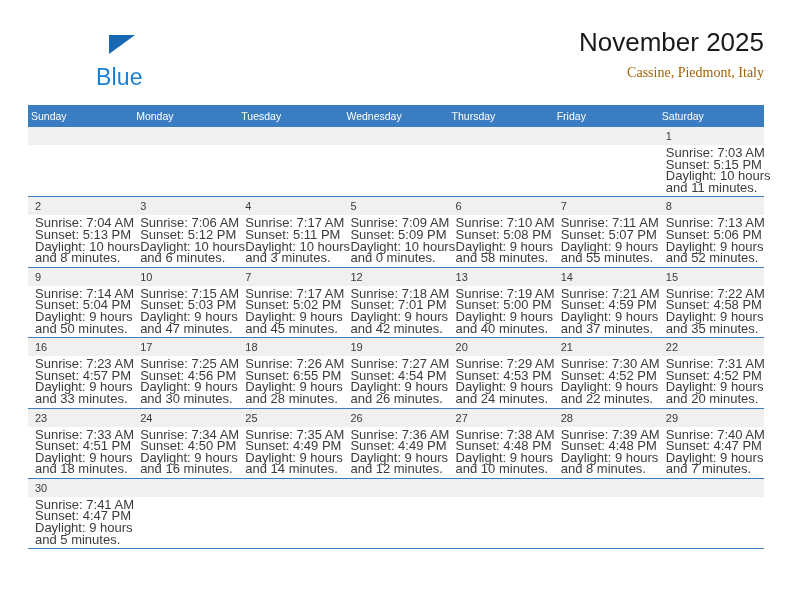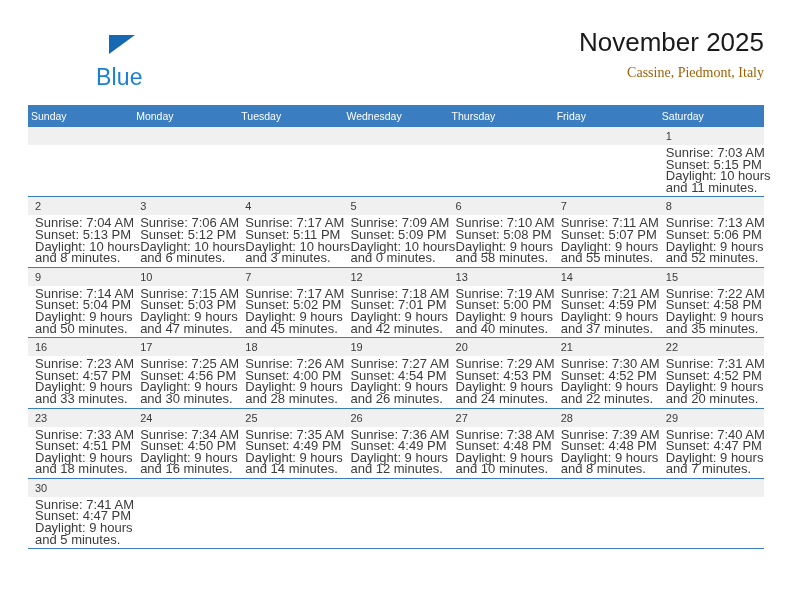--- a/index.html
+++ b/index.html
@@ -432,21 +432,21 @@
                 <div>Daylight: 9 hours</div>
                 <div>and 30 minutes.</div>
               </div>
             </div>
           </td>
           <td>
             <div class="daycell">
               <div class="daynum-band">18</div>
               <div class="details">
                 <div>Sunrise: 7:26 AM</div>
-                <div>Sunset: 4:00 PM</div>
+                <div>Sunset: 6:55 PM</div>
                 <div>Daylight: 9 hours</div>
                 <div>and 28 minutes.</div>
               </div>
             </div>
           </td>
           <td>
             <div class="daycell">
               <div class="daynum-band">19</div>
               <div class="details">
                 <div>Sunrise: 7:27 AM</div>

